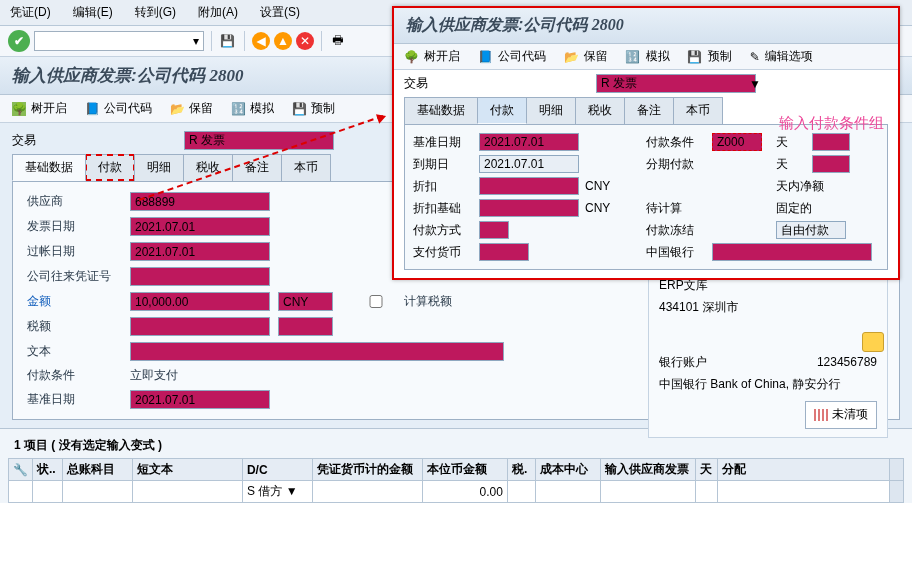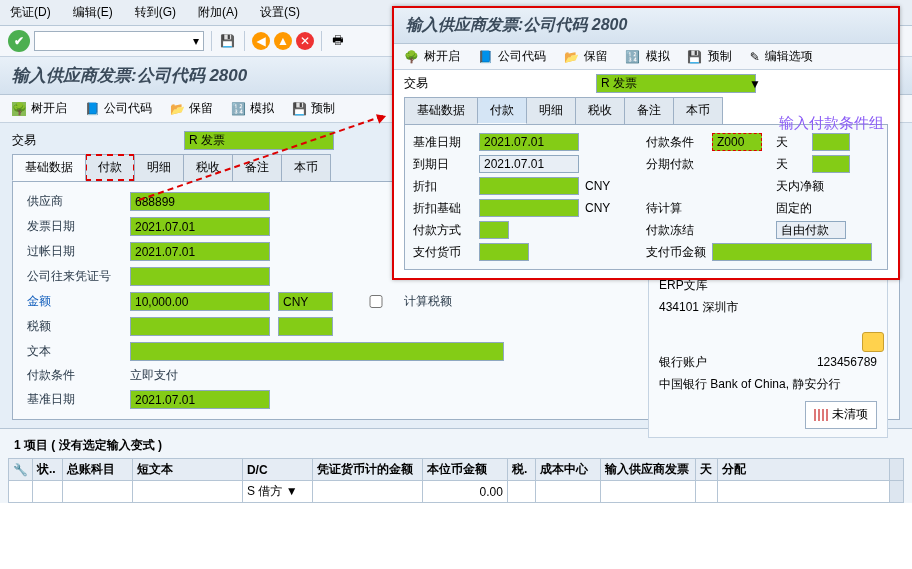--- a/index.html
+++ b/index.html
@@ -5,28 +5,28 @@
 *{box-sizing:border-box;margin:0;padding:0;font-family:"Microsoft YaHei",Arial,sans-serif}
 body{font-size:12px;background:#fff;position:relative;width:912px;height:569px;overflow:hidden}
 .menubar{background:#e8eef5;border-bottom:1px solid #b8c8d8;padding:4px 10px;display:flex;gap:22px}
 .menubar span{cursor:pointer}
 .toolbar{background:#f4f7fb;border-bottom:1px solid #c5d2e0;padding:4px 8px;display:flex;align-items:center;gap:4px}
 .tb-btn{width:18px;height:18px;display:inline-flex;align-items:center;justify-content:center;border-radius:3px}
 .green-check{width:22px;height:22px;border-radius:50%;background:#4caf50;color:#fff;display:flex;align-items:center;justify-content:center;font-weight:bold}
 .dropdown{border:1px solid #a0b0c0;background:#fff;height:20px;width:170px;display:flex;align-items:center;justify-content:flex-end;padding:0 4px}
 .sep{width:1px;height:20px;background:#c0cddc;margin:0 3px}
 .title-bar{background:linear-gradient(#e8f0f8,#d5e2ef);padding:7px 12px;font-size:17px;font-style:italic;font-weight:bold;color:#3a4a5a;border-bottom:1px solid #b5c5d5}
-.title-bar .code{font-family:Liberation Sans, sans-serif}
+.title-bar .code{font-family:Liberation Serif, serif}
 .sub-toolbar{background:#f4f7fb;padding:5px 12px;display:flex;gap:18px;align-items:center;border-bottom:1px solid #c5d2e0}
 .sub-btn{display:flex;align-items:center;gap:5px;cursor:pointer}
 .icon{width:14px;height:14px;display:inline-block}
 .main-area{background:#e5eef7;padding:8px 12px}
 .trx-row{display:flex;align-items:center;gap:11px;margin-bottom:4px}
 .trx-row label{width:40px}
-.txtbox{border:1px solid #8fa8c0;background:#84cc16;height:19px;padding:0 4px;font-size:12px}
+.txtbox{border:1px solid #8fa8c0;background:#be185d;height:19px;padding:0 4px;font-size:12px}
 .txtbox.ro{background:#e8eef5}
 .tabs{display:flex;margin-top:2px}
 .tab{padding:4px 12px;background:#e0e8f0;border:1px solid #9db0c5;border-bottom:none;margin-right:-1px;cursor:pointer;position:relative}
 .tab.active{background:#f7fafd;border-bottom:1px solid #f7fafd;z-index:2}
 .tab.highlight{outline:2px dashed #d00;outline-offset:-2px}
 .tab-panel{background:#f7fafd;border:1px solid #9db0c5;padding:10px 14px;display:grid;grid-template-columns:95px 140px 70px 40px 100px;gap:6px 8px;align-items:center}
 .tab-panel .lbl{color:#2a3a4a}
 .tab-panel .amt{color:#1560bd}
 .table-area{background:#f0f5fa;border-top:1px solid #b5c5d5;padding:4px 8px 0}
 .table-caption{padding:4px 6px;font-weight:bold}
@@ -38,21 +38,21 @@
 
 
 .overlay{position:absolute;top:6px;left:392px;width:508px;border:2px solid #d00;background:#fff;box-shadow:0 0 4px rgba(0,0,0,.3)}
 .overlay .title-bar{font-size:16px}
 .overlay .trx-row{padding:4px 10px 0}
 .overlay-tabs{display:flex;padding:0 10px}
 .overlay-tabs .tab.active{background:#d5e5f5}
 .overlay-panel{background:#f5f9fc;border:1px solid #9db0c5;margin:0 10px 8px;padding:8px;display:grid;grid-template-columns:60px 100px 55px 60px 58px 30px 60px;gap:4px 6px;align-items:center;font-size:12px}
 .overlay-panel .txtbox{height:18px}
 .red-dashed{border:1px dashed #d00!important}
-.annotation{position:absolute;color:#8b5cf6;font-size:15px;font-weight:normal}
+.annotation{position:absolute;color:#ec4899;font-size:15px;font-weight:normal}
 
 .side-info{position:absolute;right:24px;top:266px;width:240px;background:#f7fafd;border:1px solid #c5d3e2;padding:8px 10px;font-size:12px;line-height:1.8}
 .side-info .row2{display:flex;justify-content:space-between}
 .uncleared{display:inline-flex;align-items:center;gap:4px;border:1px solid #9db0c5;background:#fff;padding:2px 8px;float:right;margin-top:6px}
 .bars{display:inline-block;width:14px;height:12px;background:repeating-linear-gradient(90deg,#d77 0 2px,#fff 2px 4px)}
 
 .arrow{position:absolute;border-top:2px dashed #d00;transform-origin:left center}
 .arrow:after{content:"";position:absolute;right:-8px;top:-5px;border:5px solid transparent;border-left:9px solid #d00}
 
 .yellow-btn{position:absolute;right:28px;top:332px;width:22px;height:20px;background:#ffd24d;border:1px solid #c9a030;border-radius:3px}
@@ -309,18 +309,18 @@
     <span>付款方式</span>
     <input class="txtbox" style="width: 30px;">
     <span></span>
     <span>付款冻结</span>
     <span></span>
     <input class="txtbox ro" style="grid-column: 6 / 8; width: 70px;" value="自由付款">
 
     <span>支付货币</span>
     <input class="txtbox" style="width: 50px;">
     <span></span>
-    <span>支付币金额</span>
+    <span>中国银行</span>
     <input class="txtbox" style="grid-column: 5 / 8;">
   </div>
 </div>
 
 <div class="arrow" style="top:199px;left:139px;width:258px;transform:rotate(-19deg)"></div>
 
 </body></html>

